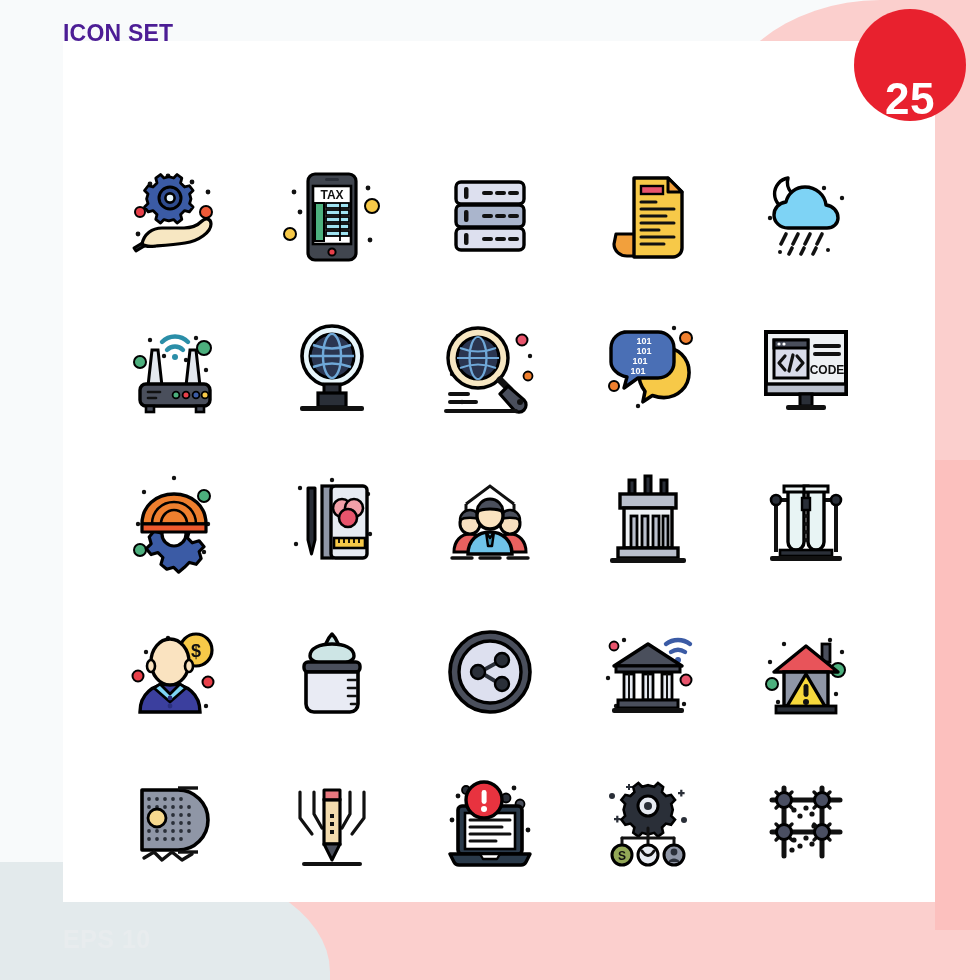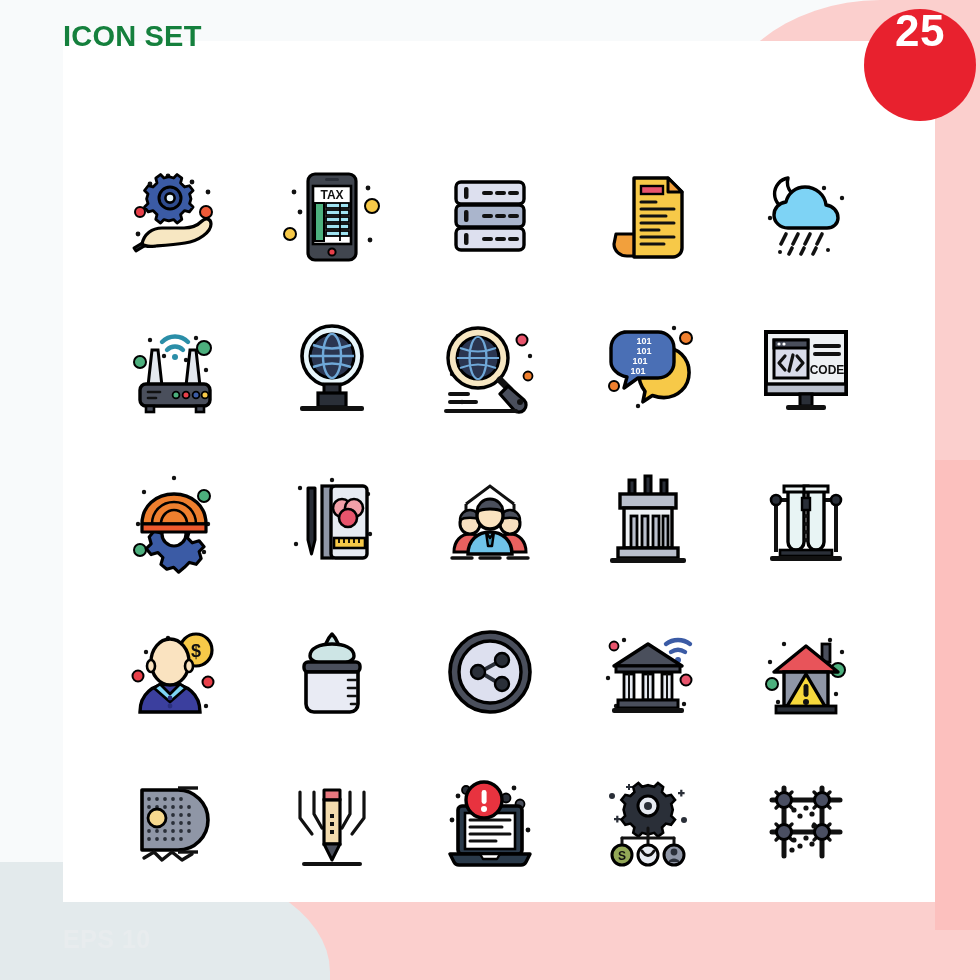--- a/index.html
+++ b/index.html
@@ -41,29 +41,29 @@
 
   
   .card{
     position:absolute;left:63px;top:41px;width:872px;height:861px;
     background:#ffffff;
   }
 
   
   .title{
     position:absolute;left:63px;top:22px;
-    font-size:29px;font-weight:bold;color:#15803d;
+    font-size:23px;font-weight:bold;color:#4c1d95;
     letter-spacing:.2px;line-height:1;
     z-index:6;
   }
   .badge{
-    position:absolute;right:4px;top:9px;
+    position:absolute;right:14px;top:9px;
     width:112px;height:112px;border-radius:50%;
     background:#e8212e;
-    display:flex;align-items:flex-start;justify-content:center;
+    display:flex;align-items:flex-end;justify-content:center;
     z-index:7;
   }
   .badge span{
     color:#fff;font-size:44px;font-weight:bold;line-height:1;
     letter-spacing:.5px;
   }
   .eps{
     position:absolute;left:63px;bottom:26px;
     font-size:25px;font-weight:bold;color:#e8ecee;
     letter-spacing:.5px;z-index:6;

